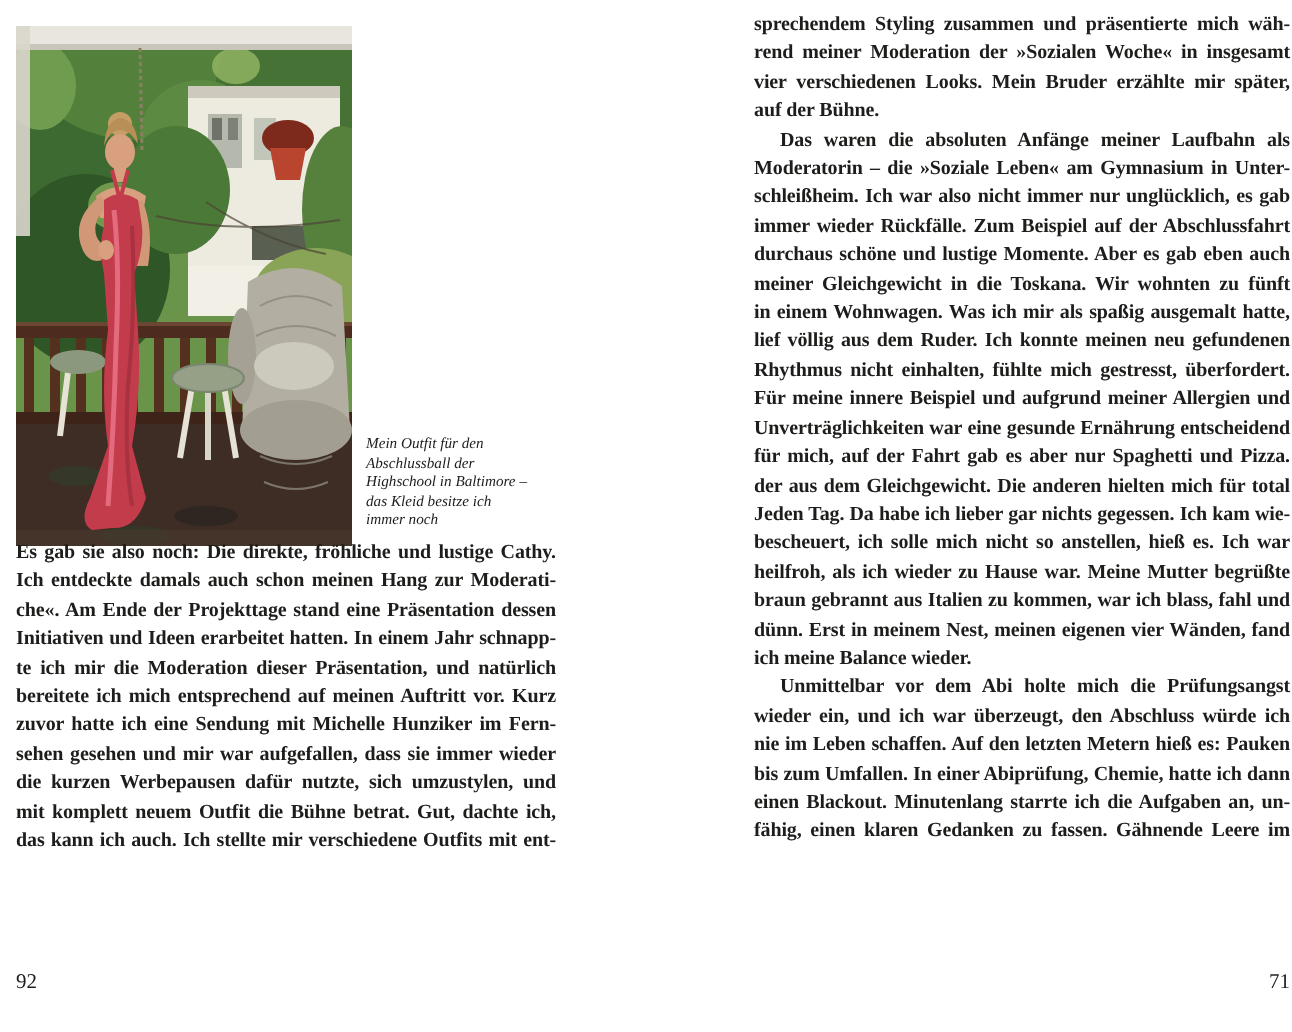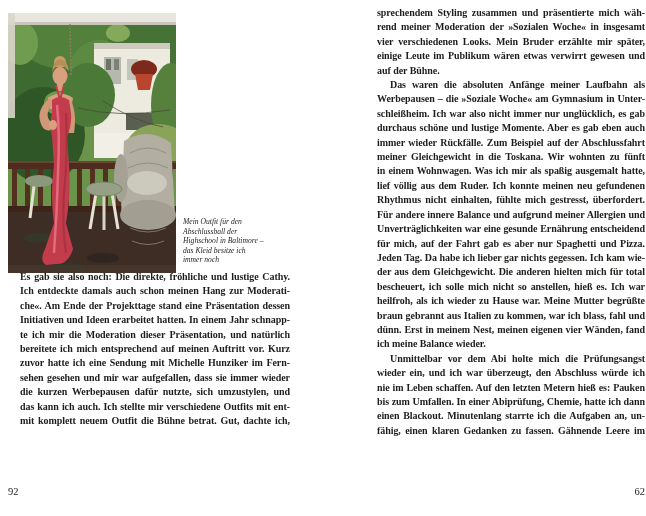--- a/index.html
+++ b/index.html
@@ -12,21 +12,21 @@
   .photo-wrap svg{display:block;}
   .caption{
     position:absolute;left:183px;top:217px;width:102px;
     font-style:italic;font-size:7.6px;line-height:9.6px;color:#1d1d1b;
   }
   .caption .line{text-align:center;text-align-last:left;}
   .bodytext{
     position:absolute;width:270px;font-size:10px;line-height:14.4px;
     letter-spacing:-0.06px;color:#1d1d1b;font-weight:bold;
   }
-  .bodytext.left{left:8px;top:270px;margin-left:12px;}
+  .bodytext.left{left:8px;top:270px;}
   .bodytext.right{left:377px;top:6px;width:268px;}
   .line{text-align:justify;text-align-last:justify;}
   .line.end{text-align-last:left;}
   .line.indent{text-indent:13px;}
   .pagenum{position:absolute;font-size:10.5px;color:#1d1d1b;}
   .pagenum.left{left:8px;top:486px;}
   .pagenum.right{left:377px;top:486px;width:268px;text-align:right;}
 </style>
 </head>
 <body>
@@ -155,54 +155,53 @@
   <div class="bodytext left">
       <div class="line">Es gab sie also noch: Die direkte, fröhliche und lustige Cathy.</div>
       <div class="line">Ich entdeckte damals auch schon meinen Hang zur Moderati-</div>
       <div class="line">che«. Am Ende der Projekttage stand eine Präsentation dessen</div>
       <div class="line">Initiativen und Ideen erarbeitet hatten. In einem Jahr schnapp-</div>
       <div class="line">te ich mir die Moderation dieser Präsentation, und natürlich</div>
       <div class="line">bereitete ich mich entsprechend auf meinen Auftritt vor. Kurz</div>
       <div class="line">zuvor hatte ich eine Sendung mit Michelle Hunziker im Fern-</div>
       <div class="line">sehen gesehen und mir war aufgefallen, dass sie immer wieder</div>
       <div class="line">die kurzen Werbepausen dafür nutzte, sich umzustylen, und</div>
+      <div class="line">mit komplett neuem Outfit die Bühne betrat. Gut, dachte ich,</div>
       <div class="line">das kann ich auch. Ich stellte mir verschiedene Outfits mit ent-</div>
-      <div class="line">mit komplett neuem Outfit die Bühne betrat. Gut, dachte ich,</div>
     </div>
 
   <div class="pagenum left">92</div>
 
   <div class="bodytext right">
       <div class="line">sprechendem Styling zusammen und präsentierte mich wäh-</div>
       <div class="line">rend meiner Moderation der »Sozialen Woche« in insgesamt</div>
       <div class="line">vier verschiedenen Looks. Mein Bruder erzählte mir später,</div>
-      <div class="line">einige Leute im Publikum wären etwas verwirrt gewesen und</div>
       <div class="line end">auf der Bühne.</div>
       <div class="line indent">Das waren die absoluten Anfänge meiner Laufbahn als</div>
-      <div class="line">Werbepausen – die »Soziale Woche« am Gymnasium in Unter-</div>
+      <div class="line">Moderatorin – die »Soziale Leben« am Gymnasium in Unter-</div>
       <div class="line">schleißheim. Ich war also nicht immer nur unglücklich, es gab</div>
+      <div class="line">immer wieder Rückfälle. Zum Beispiel auf der Abschlussfahrt</div>
       <div class="line">durchaus schöne und lustige Momente. Aber es gab eben auch</div>
-      <div class="line">immer wieder Rückfälle. Zum Beispiel auf der Abschlussfahrt</div>
       <div class="line">meiner Gleichgewicht in die Toskana. Wir wohnten zu fünft</div>
       <div class="line">in einem Wohnwagen. Was ich mir als spaßig ausgemalt hatte,</div>
       <div class="line">lief völlig aus dem Ruder. Ich konnte meinen neu gefundenen</div>
       <div class="line">Rhythmus nicht einhalten, fühlte mich gestresst, überfordert.</div>
-      <div class="line">Für andere innere Balance und aufgrund meiner Allergien und</div>
+      <div class="line">Für meine innere Beispiel und aufgrund meiner Allergien und</div>
       <div class="line">Unverträglichkeiten war eine gesunde Ernährung entscheidend</div>
       <div class="line">für mich, auf der Fahrt gab es aber nur Spaghetti und Pizza.</div>
+      <div class="line">der aus dem Gleichgewicht. Die anderen hielten mich für total</div>
       <div class="line">Jeden Tag. Da habe ich lieber gar nichts gegessen. Ich kam wie-</div>
-      <div class="line">der aus dem Gleichgewicht. Die anderen hielten mich für total</div>
       <div class="line">bescheuert, ich solle mich nicht so anstellen, hieß es. Ich war</div>
       <div class="line">heilfroh, als ich wieder zu Hause war. Meine Mutter begrüßte</div>
       <div class="line">braun gebrannt aus Italien zu kommen, war ich blass, fahl und</div>
       <div class="line">dünn. Erst in meinem Nest, meinen eigenen vier Wänden, fand</div>
       <div class="line end">ich meine Balance wieder.</div>
       <div class="line indent">Unmittelbar vor dem Abi holte mich die Prüfungsangst</div>
       <div class="line">wieder ein, und ich war überzeugt, den Abschluss würde ich</div>
       <div class="line">nie im Leben schaffen. Auf den letzten Metern hieß es: Pauken</div>
       <div class="line">bis zum Umfallen. In einer Abiprüfung, Chemie, hatte ich dann</div>
       <div class="line">einen Blackout. Minutenlang starrte ich die Aufgaben an, un-</div>
       <div class="line">fähig, einen klaren Gedanken zu fassen. Gähnende Leere im</div>
     </div>
 
-  <div class="pagenum right">62</div>
+  <div class="pagenum right">71</div>
 
 </div>
 
 </body></html>

